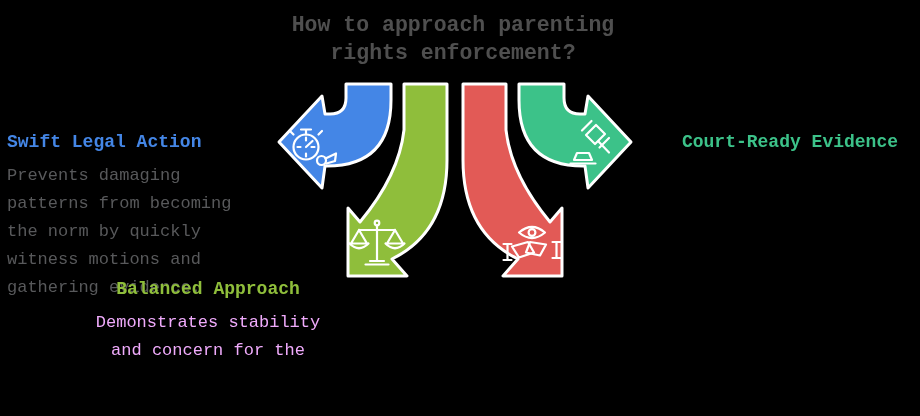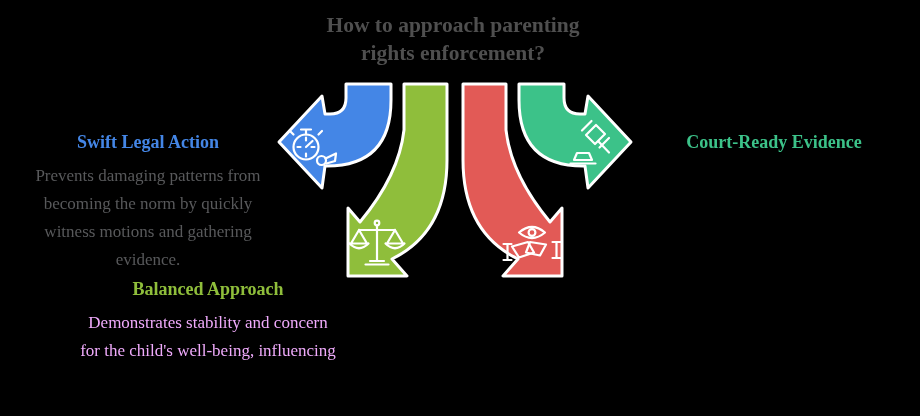--- a/index.html
+++ b/index.html
@@ -1,27 +1,27 @@
 <!DOCTYPE html>
 <html><head>
 <meta charset="utf-8">
 <style>
   html,body{margin:0;padding:0;background:#000;}
   .canvas{position:relative;width:920px;height:360px;overflow:hidden;
-          font-family:Liberation Serif, serif;background:#000;}
+          font-family:Liberation Mono, monospace;background:#000;}
   .title{position:absolute;top:11px;left:0;width:906px;margin:0;text-align:center;
          font-size:21.5px;line-height:28px;font-weight:700;white-space:pre-line;}
   .arrows{position:absolute;left:0;top:0;width:920px;height:416px;}
   .arrow{stroke:#fff;stroke-width:3;stroke-linejoin:round;}
   .icon{stroke:#fff;stroke-width:2.2;fill:none;stroke-linecap:round;stroke-linejoin:round;}
   .block{position:absolute;margin:0;}
   .block h2{margin:0 0 9px;font-size:18px;line-height:22px;font-weight:700;}
   .block p{margin:0;font-size:17px;line-height:28px;font-weight:500;}
-  .tl{left:7px;top:131px;width:256px;text-align:center;margin-left:13px;}
-  .tr{left:650px;top:131px;width:248px;text-align:center;}
+  .tl{left:7px;top:131px;width:256px;text-align:left;}
+  .tr{left:650px;top:131px;width:248px;text-align:right;}
   .bl{left:79px;top:278px;width:258px;text-align:center;}
   .br{left:578px;top:278px;width:250px;text-align:left;}
 </style>
 </head>
 <body>
 
 <div class="canvas" style="background: rgb(0, 0, 0);">
 
   <h1 class="title" style="color: rgb(79, 79, 79);">How to approach parenting
 rights enforcement?</h1>

